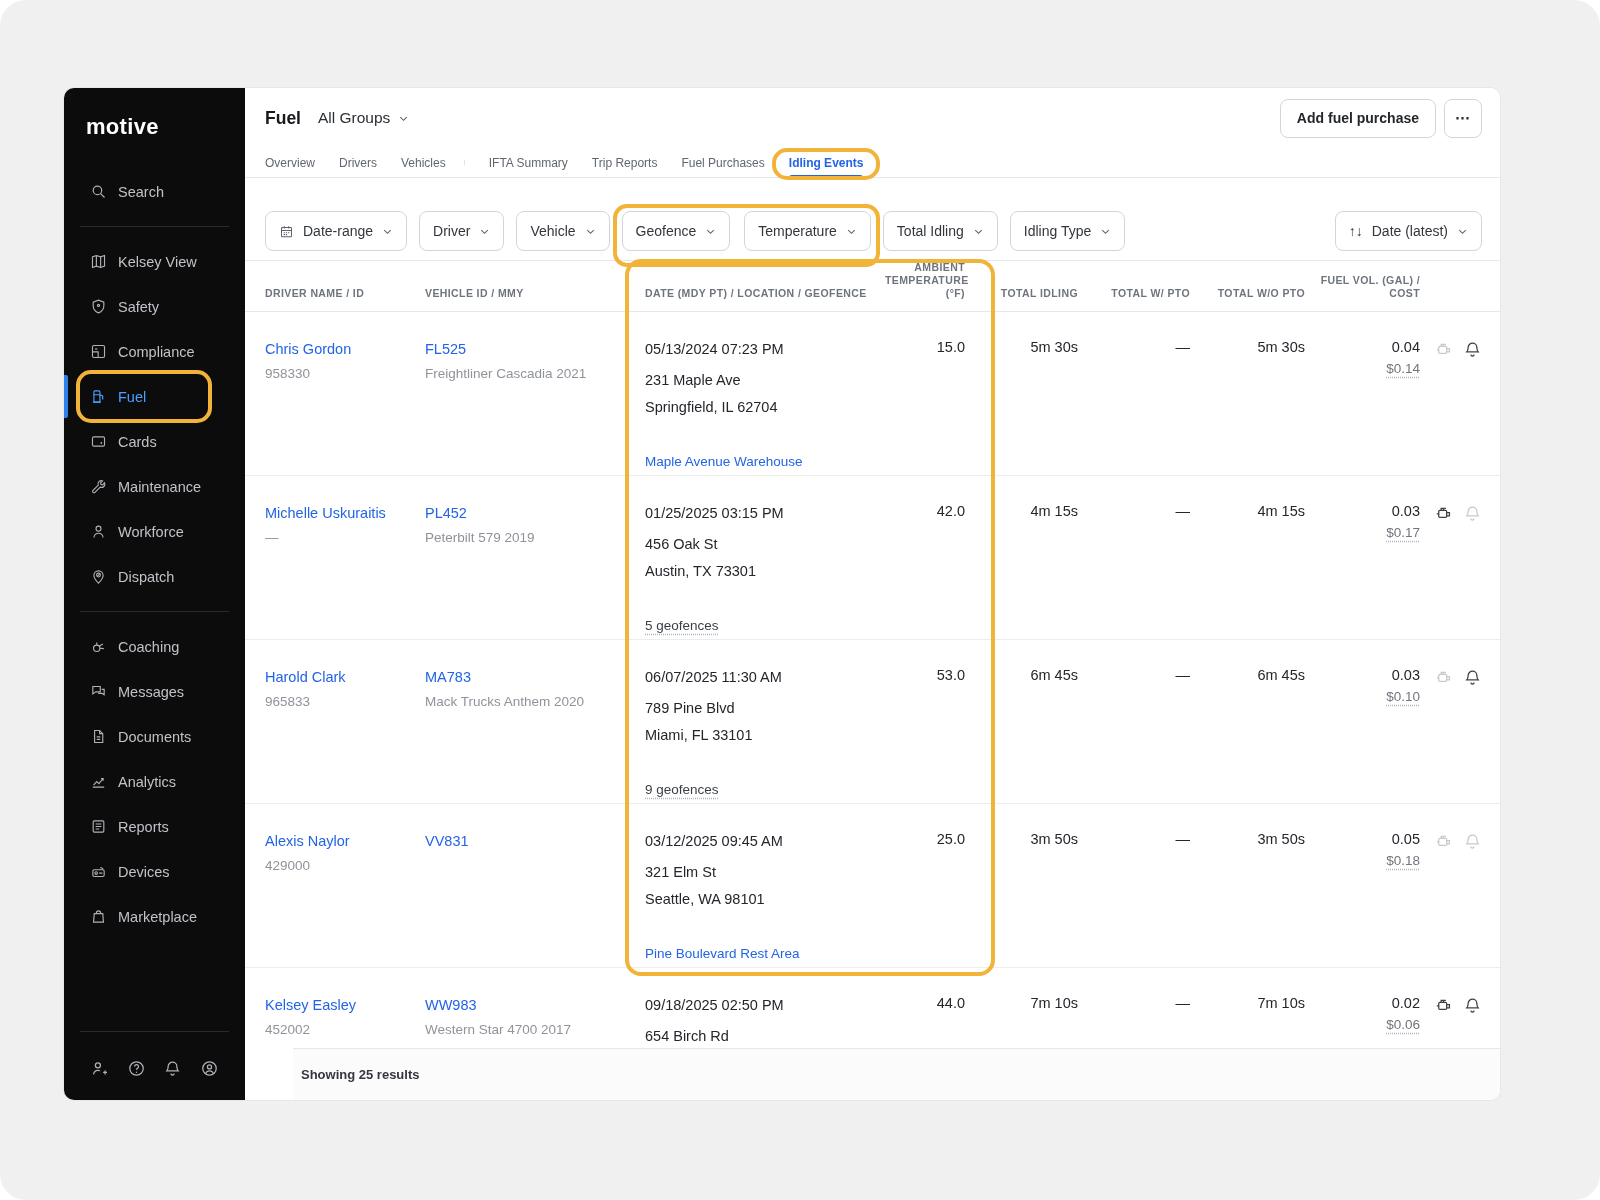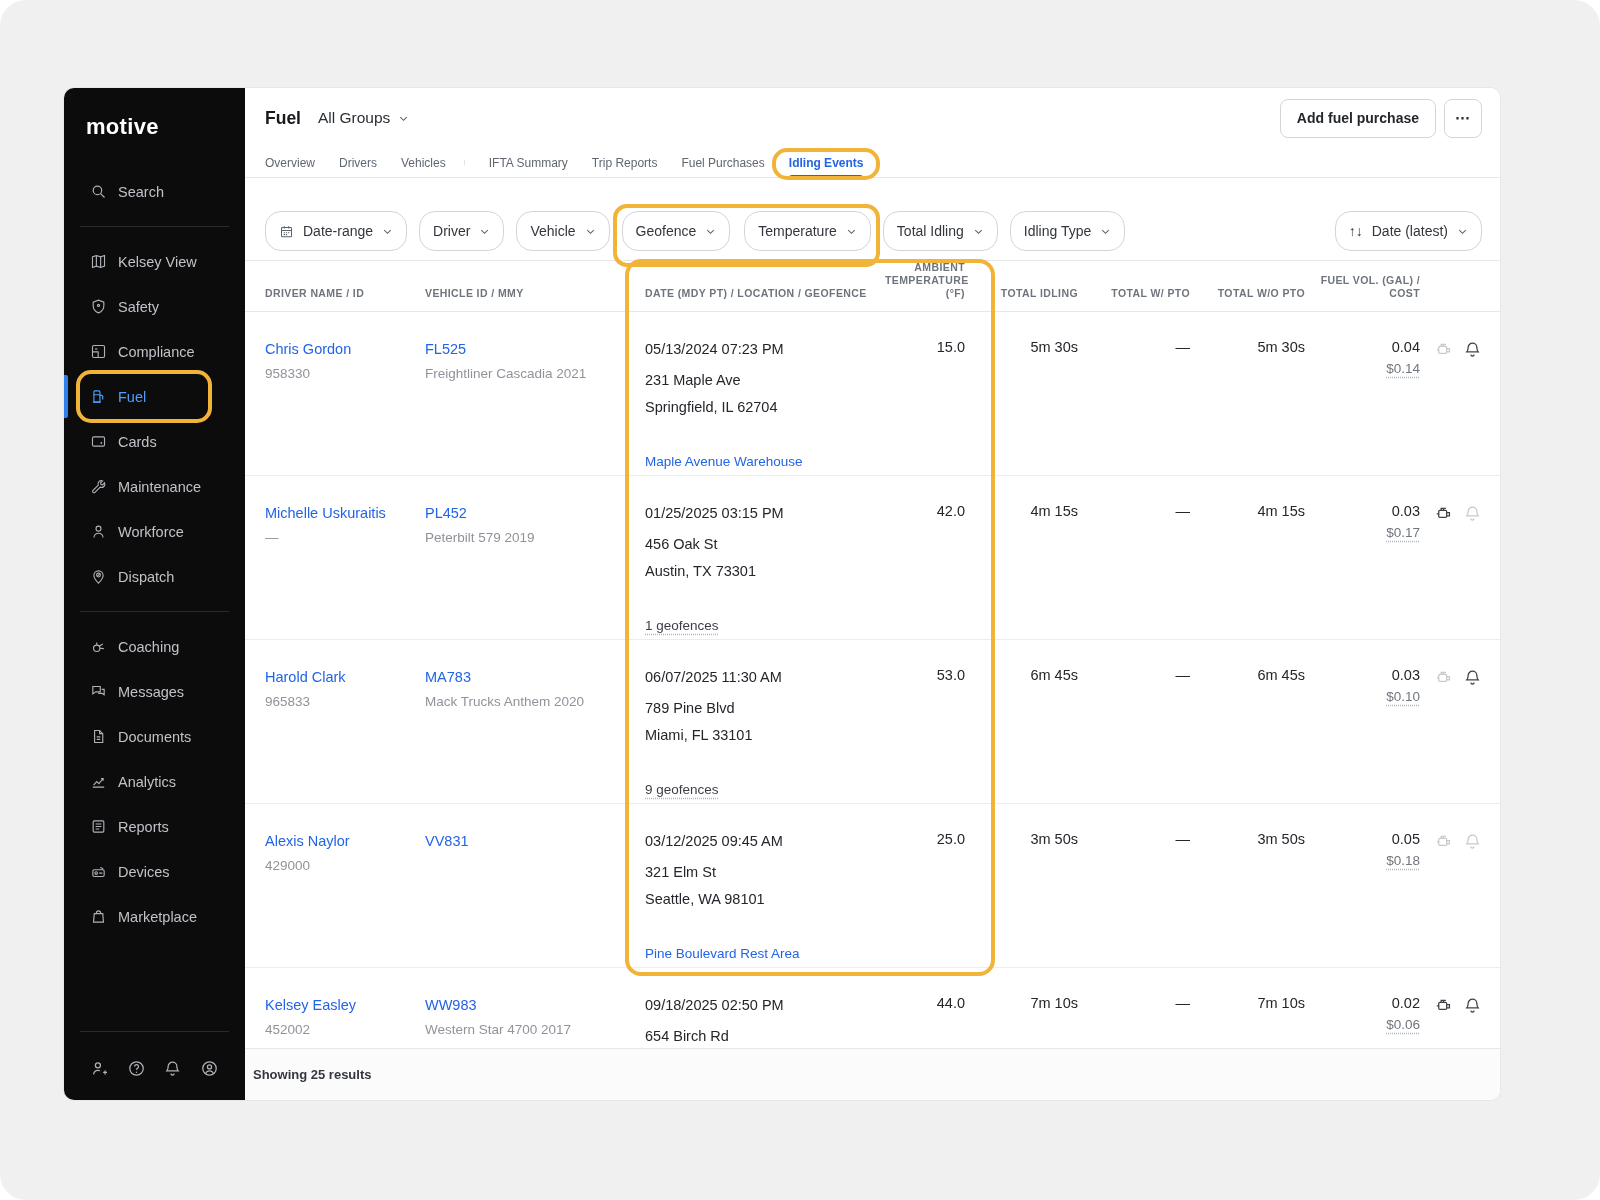--- a/index.html
+++ b/index.html
@@ -51,21 +51,21 @@
              padding-left:20px; gap:24px; }
   .tab { position:relative; display:flex; align-items:center; font-size:12px; color:#606770;
          cursor:pointer; white-space:nowrap; }
   .tab.active { color:#2264e5; font-weight:600; }
   .tab.active::after { content:""; position:absolute; left:0; right:0; bottom:-1px; height:3px;
          background:#2264e5; border-radius:3px 3px 0 0; }
   .tabdiv { width:1px; background:#dfe1e4; margin:12px 0 12px -6px; }
   .tab-ring { left:-17px; right:-17px; top:0; bottom:-3px; }
 
   .filtersrow { padding:33px 18px 0 20px; display:flex; gap:12px; height:107px; }
-  .fbtn { height:40px; padding:0 13px; border:1px solid #d3d5d9; border-radius:16px; background:#fff;
+  .fbtn { height:40px; padding:0 13px; border:1px solid #d3d5d9; border-radius:8px; background:#fff;
           display:flex; align-items:center; gap:9px; font-size:14px; color:#32363c; cursor:pointer;
           white-space:nowrap; }
   .fpair { position:relative; display:flex; gap:14px; }
   .filter-ring { inset:-7px -9px; border-radius:14px; }
   .sortbtn { margin-left:auto; }
   .chev { width:11px; height:11px; color:#5c636b; flex-shrink:0; }
   .cal { width:15px; height:15px; color:#5c636b; }
 
   
   .table-wrap { position:relative; }
@@ -92,21 +92,21 @@
   .dash { color:#9aa0a6; }
   .cost { margin-top:6px; color:#71767e; font-size:13.5px;
           text-decoration:underline dotted #b4b8bd; text-underline-offset:4px; }
   .cell-icons { display:flex; gap:10px; padding-left:14px; align-items:flex-start; }
   .ticon { width:19px; height:19px; cursor:pointer; margin-top:1px; }
   .ic-on  { color:#3c4147; }
   .ic-off { color:#c6c9cd; }
   .col-ring { left:380px; top:-1px; width:370px; height:717px; border-radius:16px; }
 
   .tfooter { height:52px; border-top:1px solid #e6e7e9; background:#fbfbfc; display:flex;
-             align-items:center; padding-left:8px; font-size:13px; font-weight:600; color:#34383e; }
+             align-items:center; padding-left:8px; font-size:13px; font-weight:600; color:#34383e;margin-left:48px; }
 
   svg { display:block; }
 </style>
 </head>
 <body>
 
 <div class="bg"></div>
 
 <div class="app">
 
@@ -460,21 +460,21 @@
         </div>
       </div>
 
       <div class="trow tgrid">
         <div class="cell"><a class="link">Michelle Uskuraitis</a><div class="sub">—</div></div>
         <div class="cell"><a class="link">PL452</a><div class="sub">Peterbilt 579 2019</div></div>
         <div class="cell" style="padding-left:20px">
           <div class="date-line">01/25/2025 03:15 PM</div>
           <span class="addr">456 Oak St</span>
           <span class="addr">Austin, TX 73301</span>
-          <a class="addr geo geo-count">1 geofences</a>
+          <a class="addr geo geo-count">5 geofences</a>
         </div>
         <div class="cell c-right c-padr">42.0</div>
         <div class="cell c-right">4m 15s</div>
         <div class="cell c-right dash">—</div>
         <div class="cell c-right">4m 15s</div>
         <div class="cell c-right">
             <div>0.03</div>
             <div class="cost">$0.17</div>
           </div>
         <div class="cell cell-icons">

